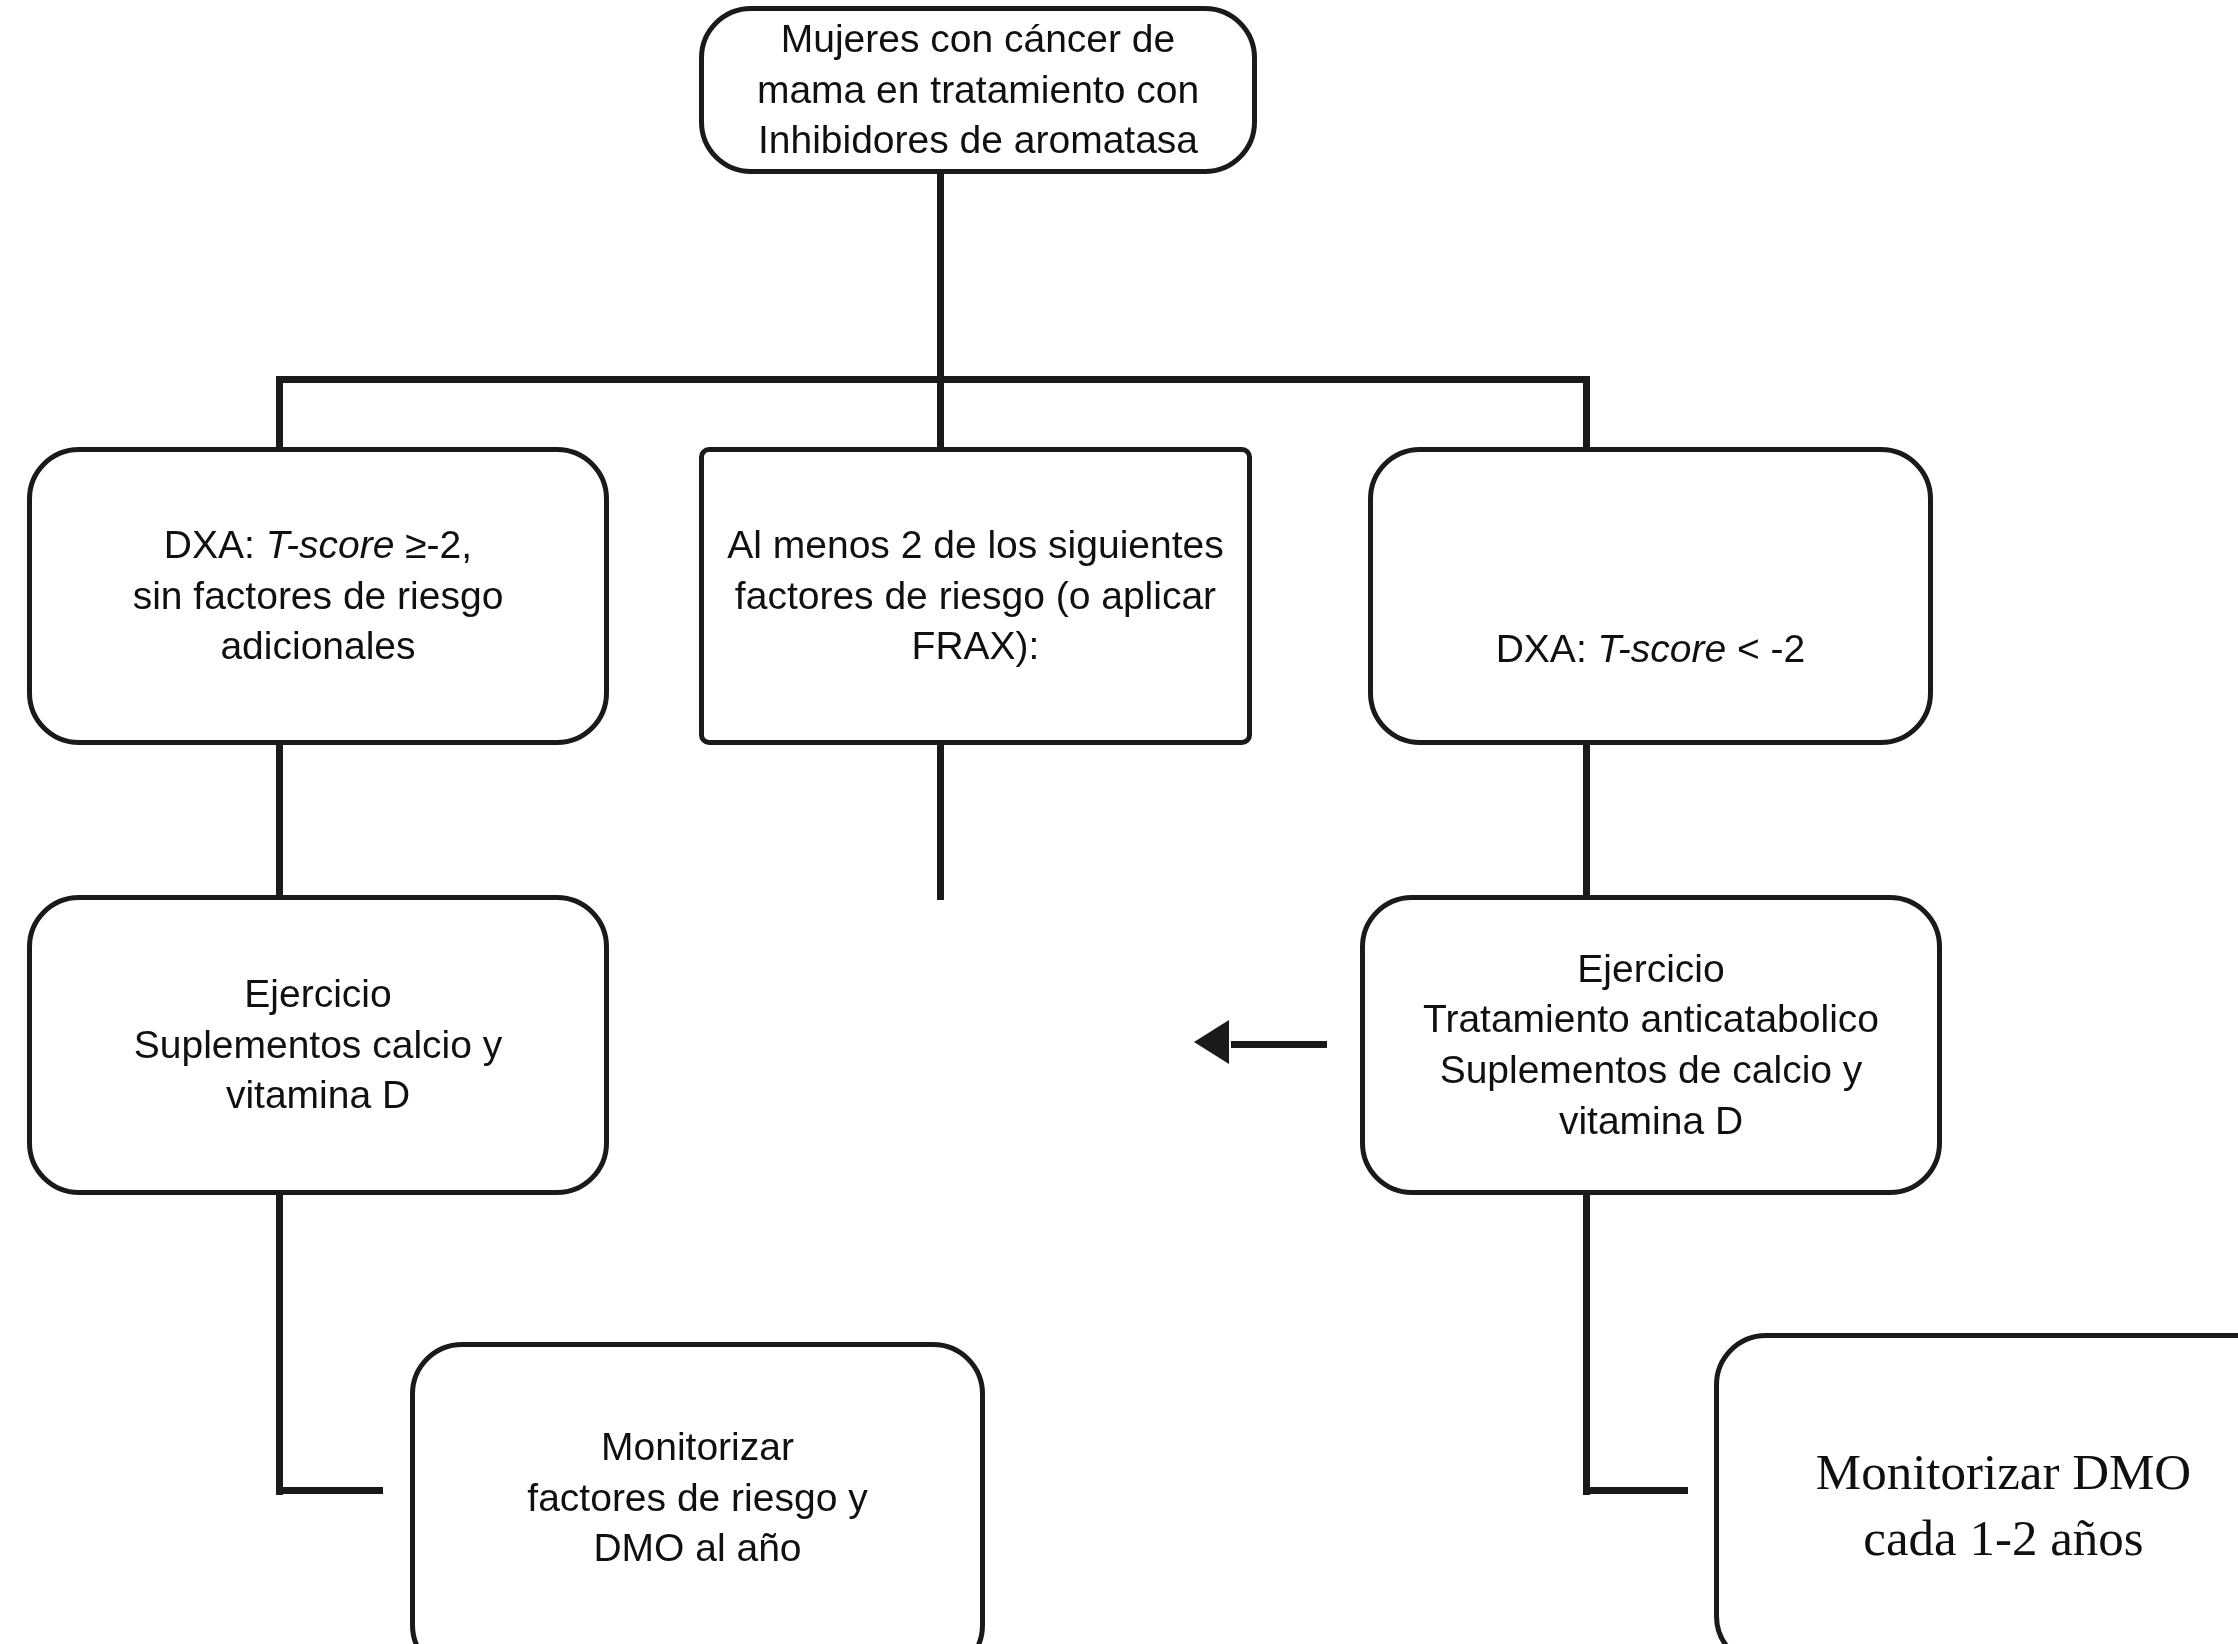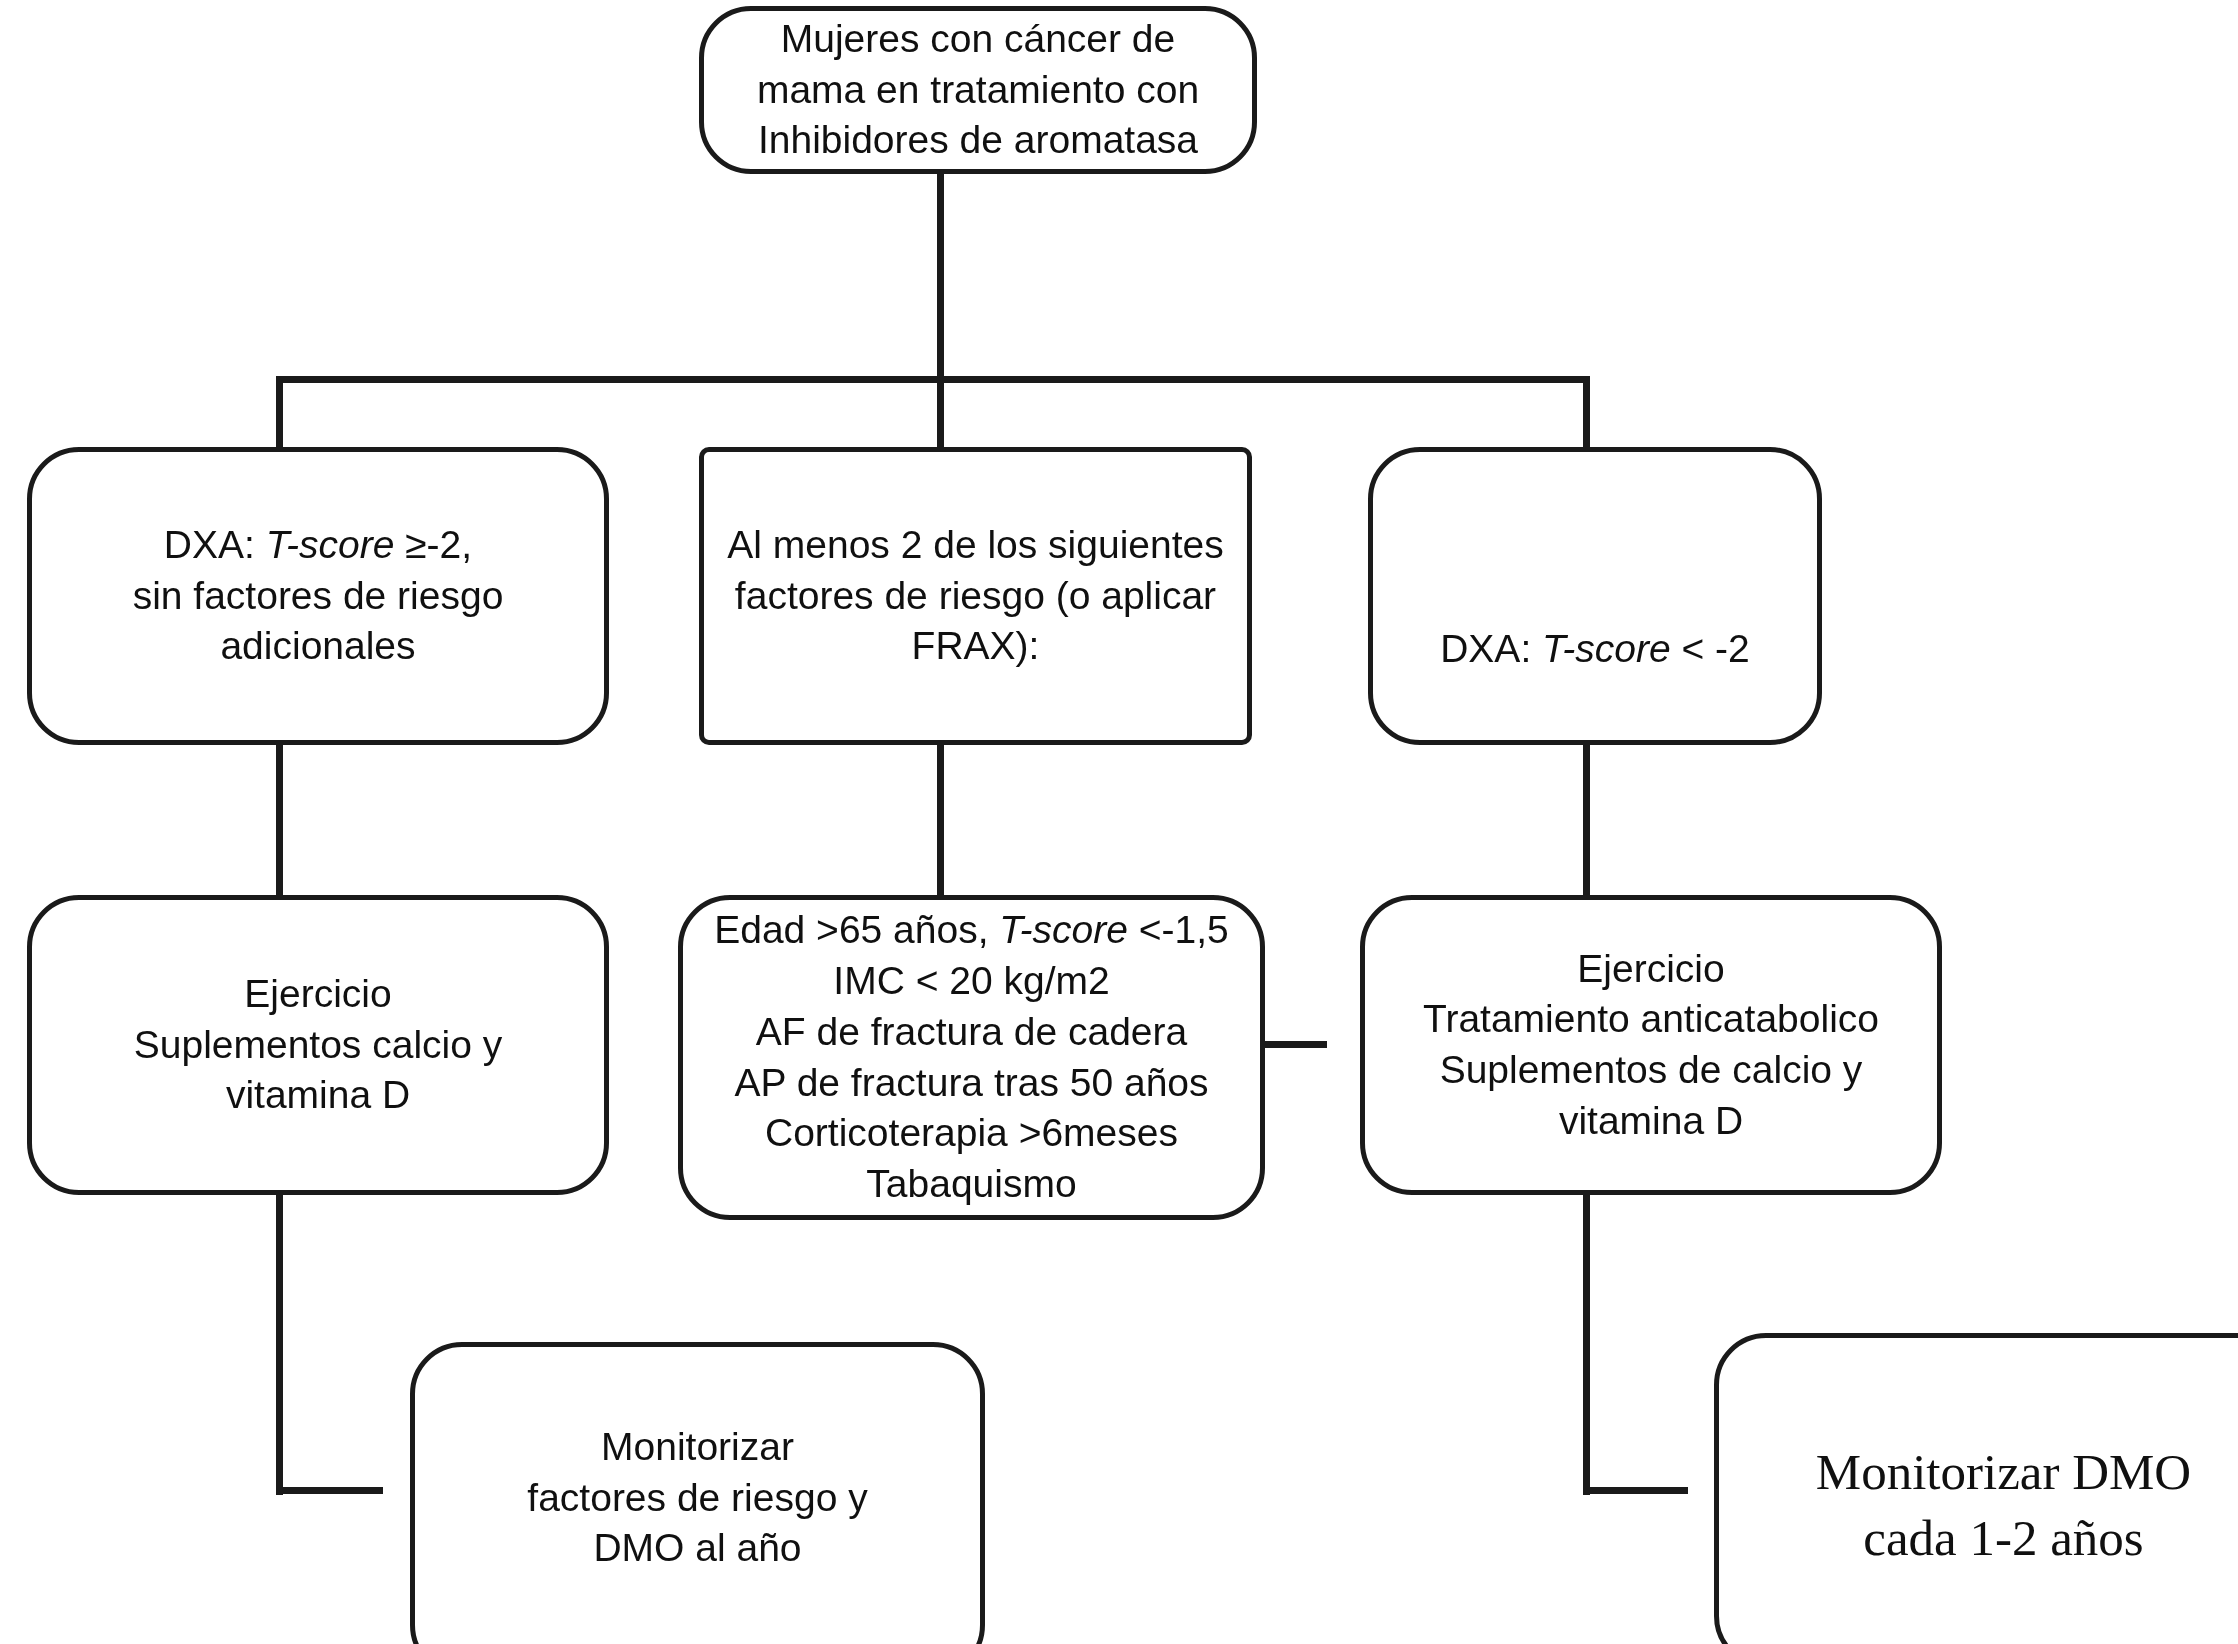--- a/index.html
+++ b/index.html
@@ -57,21 +57,21 @@
     border-top: 22px solid transparent;
     border-bottom: 22px solid transparent;
     border-right: 35px solid #1a1a1a;
     z-index: 2;
   }
 
   
   #node-top      { left: 662px;  top: 5.9px;    width: 558px; height: 168px; }
   #node-l2       { left: -10px;  top: 447px;  width: 582px; height: 298px; }
   #node-c2       { left: 662px;  top: 447px;  width: 553px; height: 298px; border-radius: 10px; }
-  #node-r2       { left: 1331px; top: 447px;  width: 454px; height: 298px;
+  #node-r2       { left: 1331px; top: 447px;  width: 565px; height: 298px;
                    align-items: flex-end; padding-bottom: 65px; }
   #node-l3       { left: -10px;  top: 895px; width: 582px; height: 300px; }
   #node-c3       { left: 641px;  top: 895px; width: 587px; height: 325px; }
   #node-r3       { left: 1323px; top: 895px; width: 582px; height: 300px; }
   #node-bl       { left: 373px;  top: 1342px; width: 575px; height: 335px; 
                    align-items: flex-start; padding-top: 75px; }
   #node-br       { left: 1677px; top: 1333px; width: 579px; height: 335px;
                    align-items: flex-start; padding-top: 101px; }
   #node-br .txt  { font-family: "Liberation Serif", serif; font-size: 51px; }
 </style>
@@ -122,27 +122,20 @@
   <div class="node" id="node-r2">
     <div class="txt"><span>DXA: </span><i>T-score</i><span> &lt; -2</span></div>
   </div>
 
   <div class="node" id="node-l3">
     <div class="txt">Ejercicio
 Suplementos calcio y
 vitamina D</div>
   </div>
 
-  <div class="node" id="node-c3">
-    <div class="txt"><span>Edad &gt;65 años, </span><i>T-score</i><span> &lt;-1,5</span><span style="display:block;">IMC &lt; 20 kg/m2
-AF de fractura de cadera
-AP de fractura tras 50 años
-Corticoterapia &gt;6meses
-Tabaquismo</span></div>
-  </div>
 
   <div class="node" id="node-r3">
     <div class="txt">Ejercicio
 Tratamiento anticatabolico
 Suplementos de calcio y
 vitamina D</div>
   </div>
 
   <div class="node" id="node-bl">
     <div class="txt">Monitorizar

